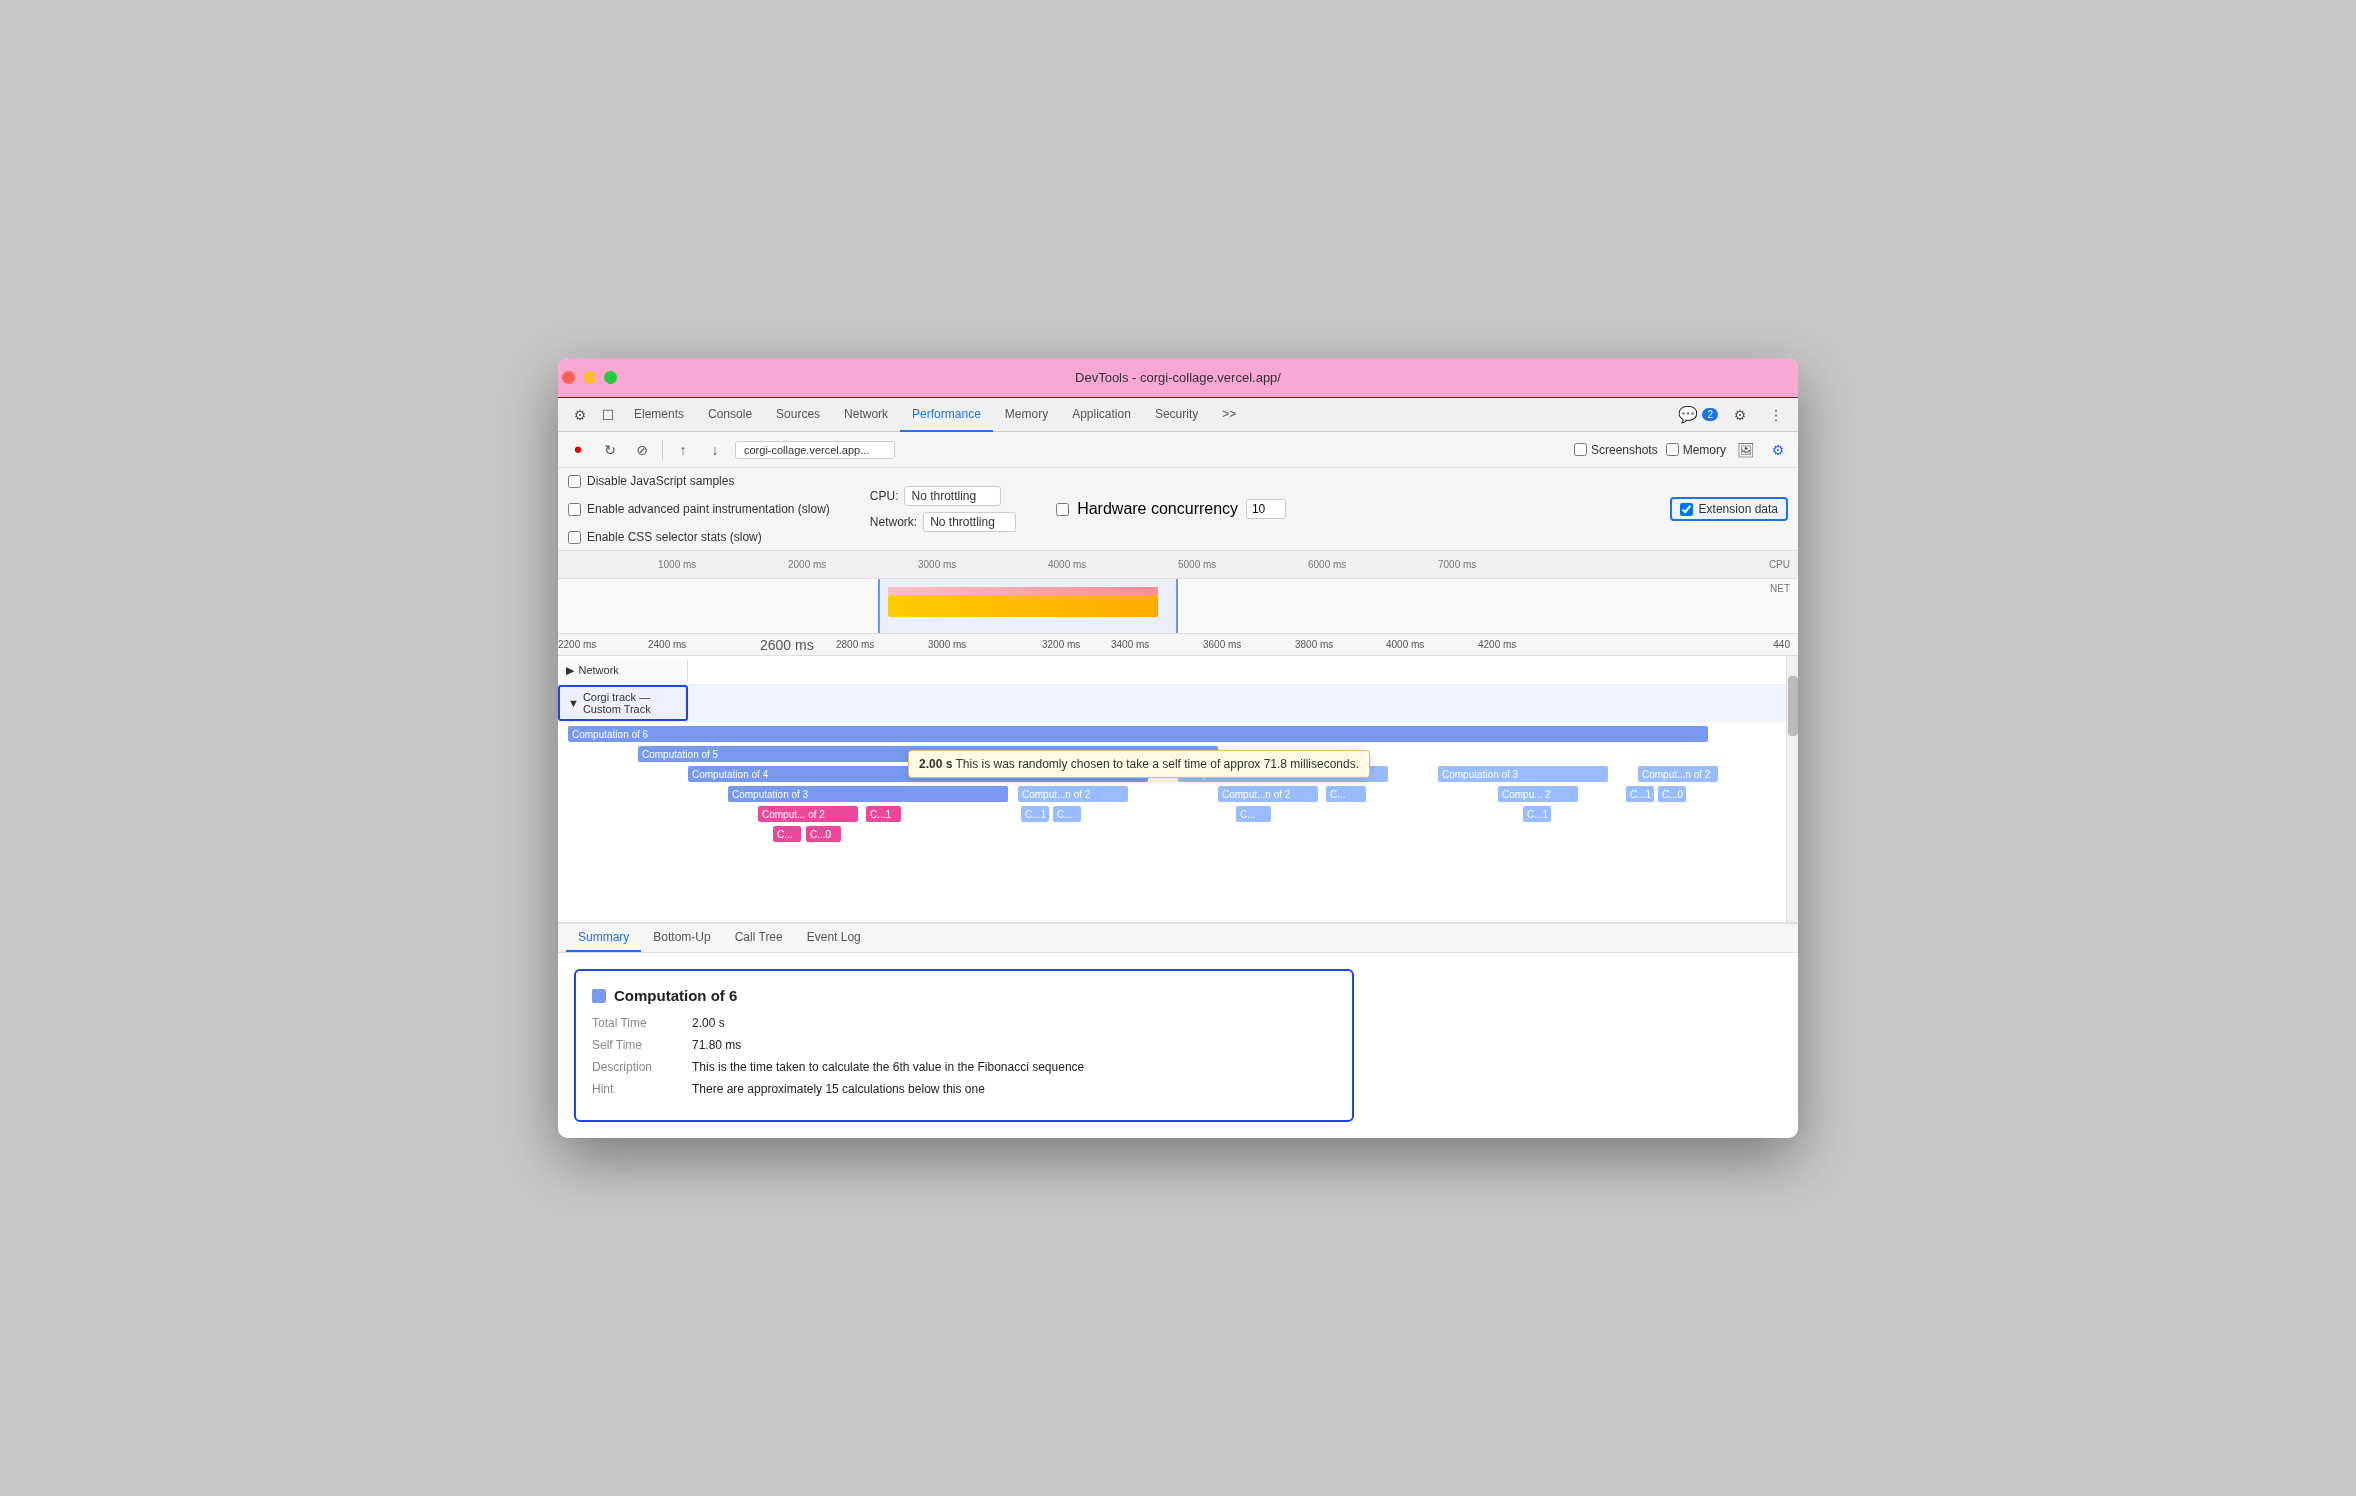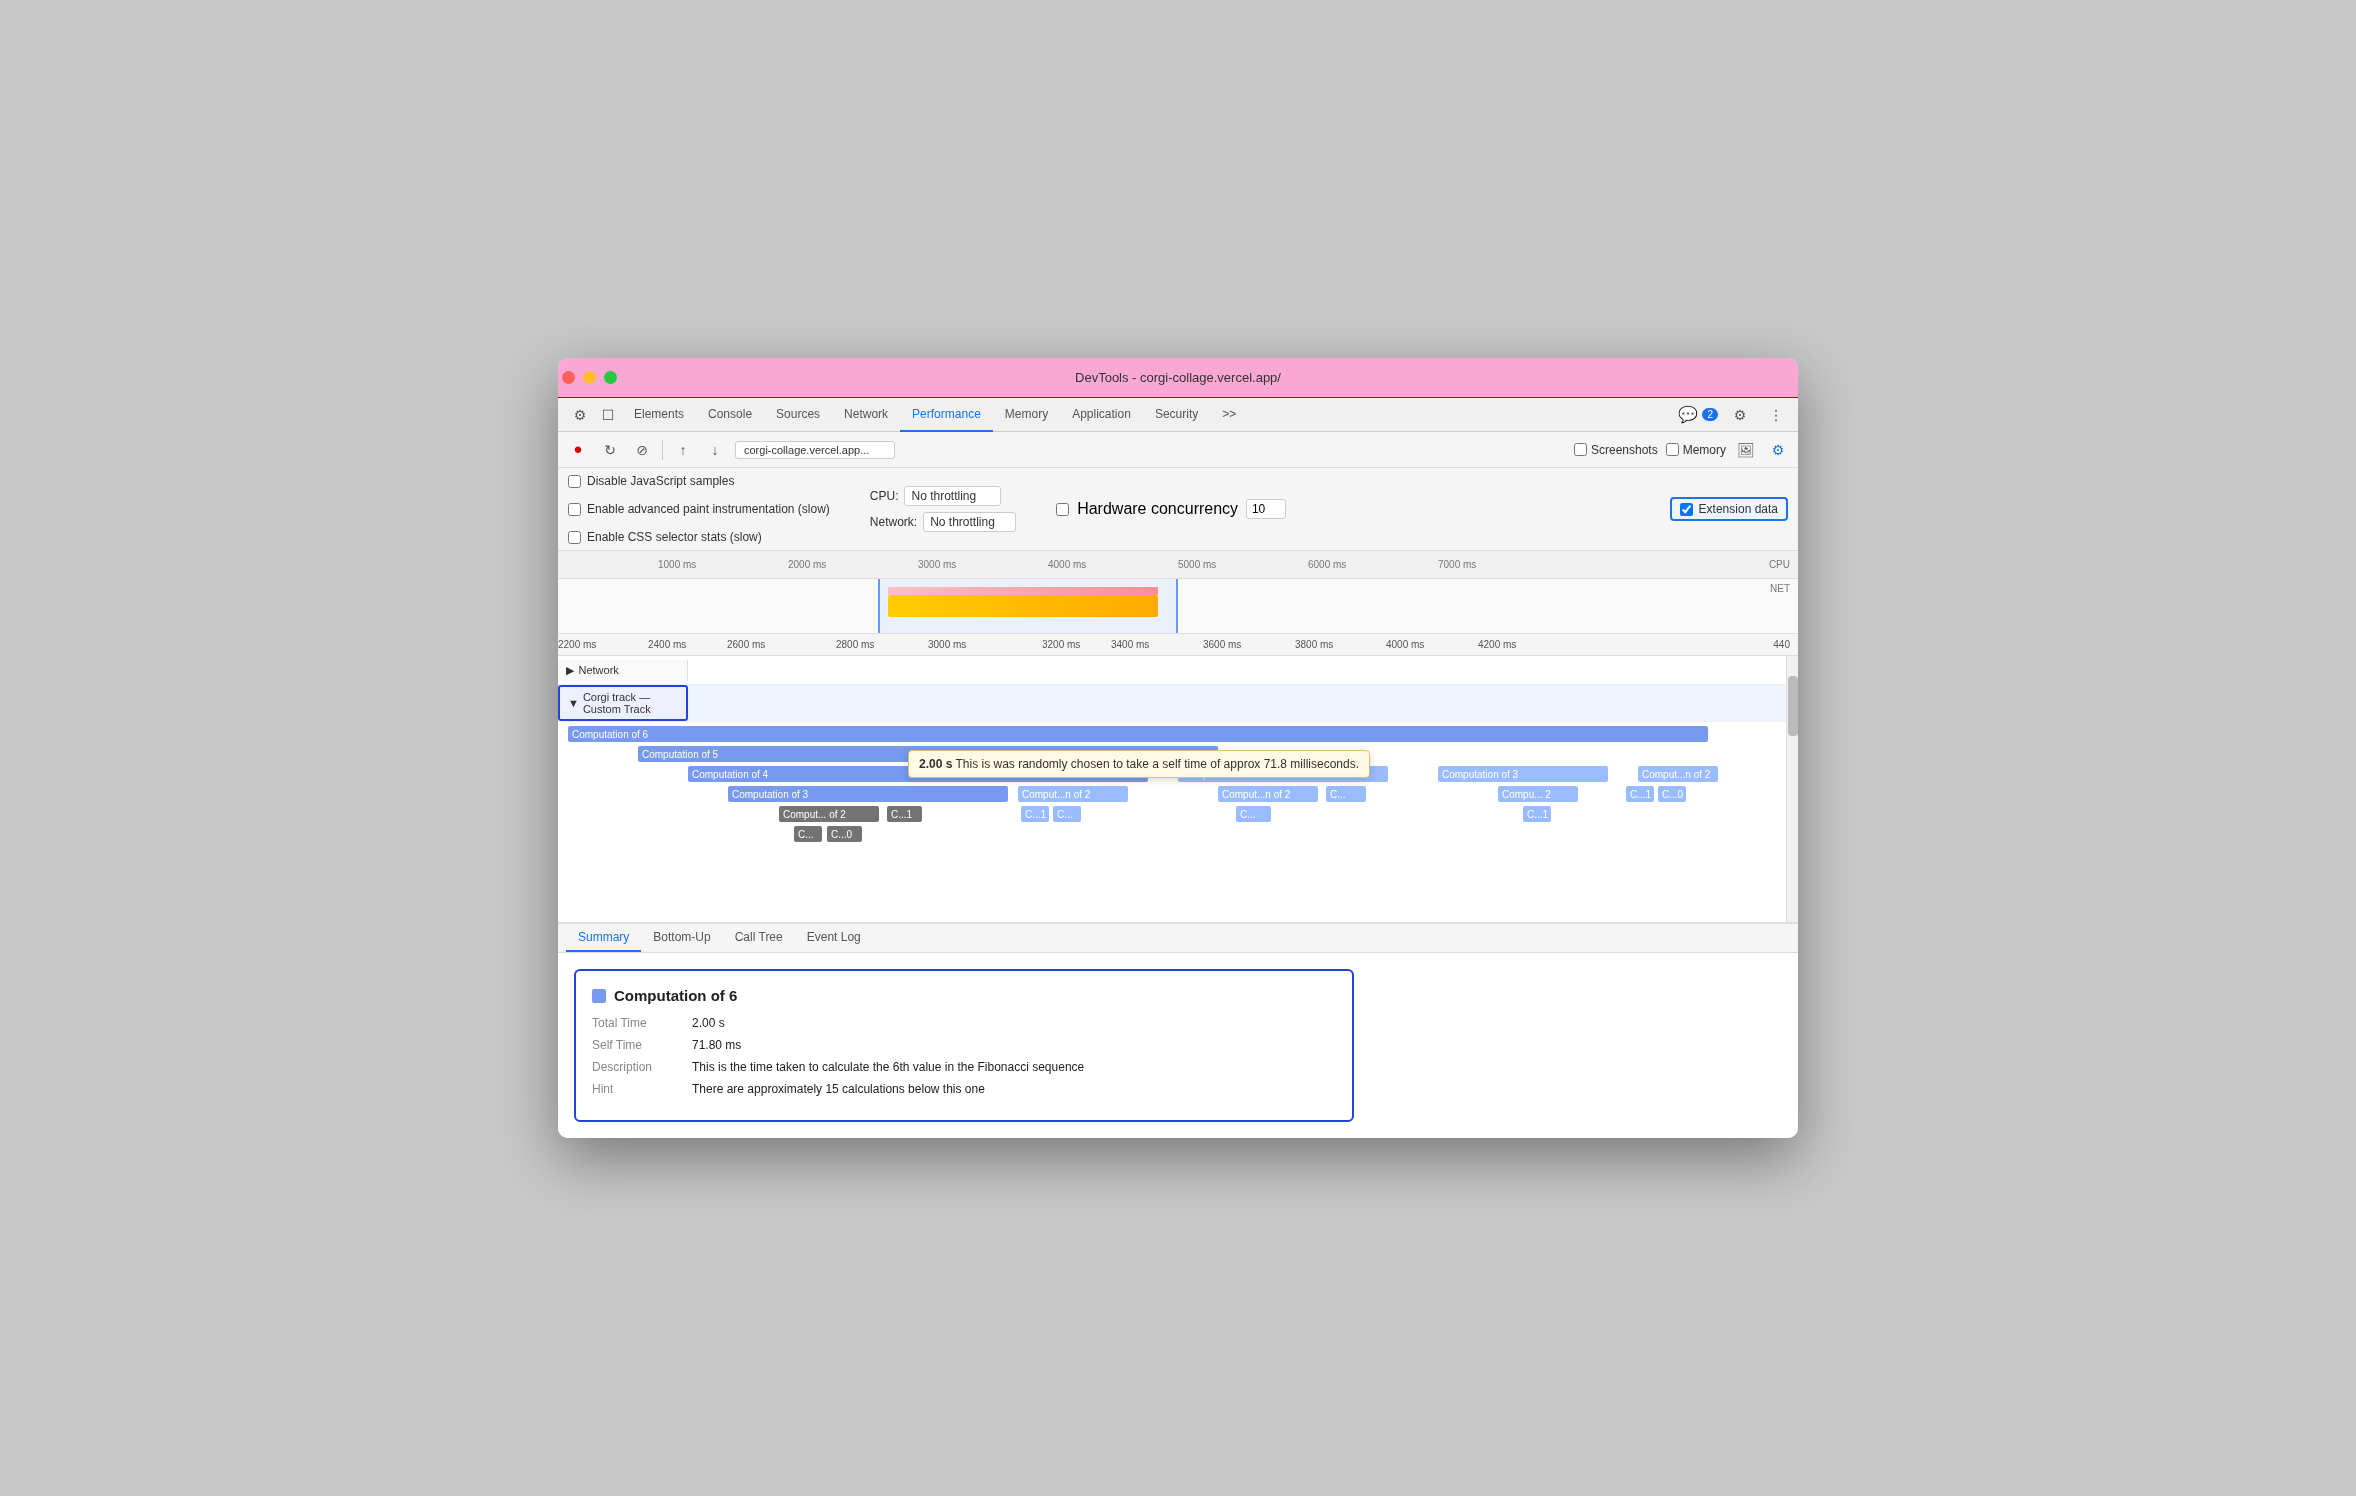--- a/index.html
+++ b/index.html
@@ -222,21 +222,21 @@
       font-size: 10px;
       color: white;
       display: flex;
       align-items: center;
       padding: 0 4px;
       white-space: nowrap;
       overflow: hidden;
       cursor: pointer;
     }
     .flame-bar.blue { background: #7799ee; }
-    .flame-bar.blue-dark { background: #737373; margin-left: 21px; }
+    .flame-bar.blue-dark { background: #ec4899; }
     .flame-bar.blue-light { background: #99bbff; }
     
     .tooltip {
       position: absolute;
       background: #fff9e6;
       border: 1px solid #e0c070;
       border-radius: 4px;
       padding: 6px 10px;
       font-size: 12px;
       color: #333;
@@ -427,21 +427,21 @@
 
     <div style="position:absolute;left:330px;width:270px;height:22px;top:16px;background:linear-gradient(90deg,#ffcc00,#ffaa00);border-radius:2px;"></div>
 
     <div style="position:absolute;left:330px;width:270px;height:8px;top:8px;background:linear-gradient(90deg,#ffaaaa,#ff6666);border-radius:1px;opacity:0.7;"></div>
     <span style="position:absolute;right:8px;top:4px;font-size:10px;color:#777;">NET</span>
   </div>
 
   <div style="background:#f5f5f5;border-bottom:1px solid #ddd;height:22px;position:relative;display:flex;align-items:center;overflow:hidden;">
     <span style="position:absolute;left:0px;font-size:10px;color:#555;">2200 ms</span>
     <span style="position:absolute;left:90px;font-size:10px;color:#555;">2400 ms</span>
-    <span style="position:absolute;left:169px;font-size:10px;color:#555;">2600 ms</span>
+    <span style="position:absolute;left:202px;font-size:14px;color:#555;">2600 ms</span>
     <span style="position:absolute;left:278px;font-size:10px;color:#555;">2800 ms</span>
     <span style="position:absolute;left:370px;font-size:10px;color:#555;">3000 ms</span>
     <span style="position:absolute;left:484px;font-size:10px;color:#555;">3200 ms</span>
     <span style="position:absolute;left:553px;font-size:10px;color:#555;">3400 ms</span>
     <span style="position:absolute;left:645px;font-size:10px;color:#555;">3600 ms</span>
     <span style="position:absolute;left:737px;font-size:10px;color:#555;">3800 ms</span>
     <span style="position:absolute;left:828px;font-size:10px;color:#555;">4000 ms</span>
     <span style="position:absolute;left:920px;font-size:10px;color:#555;">4200 ms</span>
     <span style="position:absolute;right:8px;font-size:10px;color:#555;">440</span>
   </div>

